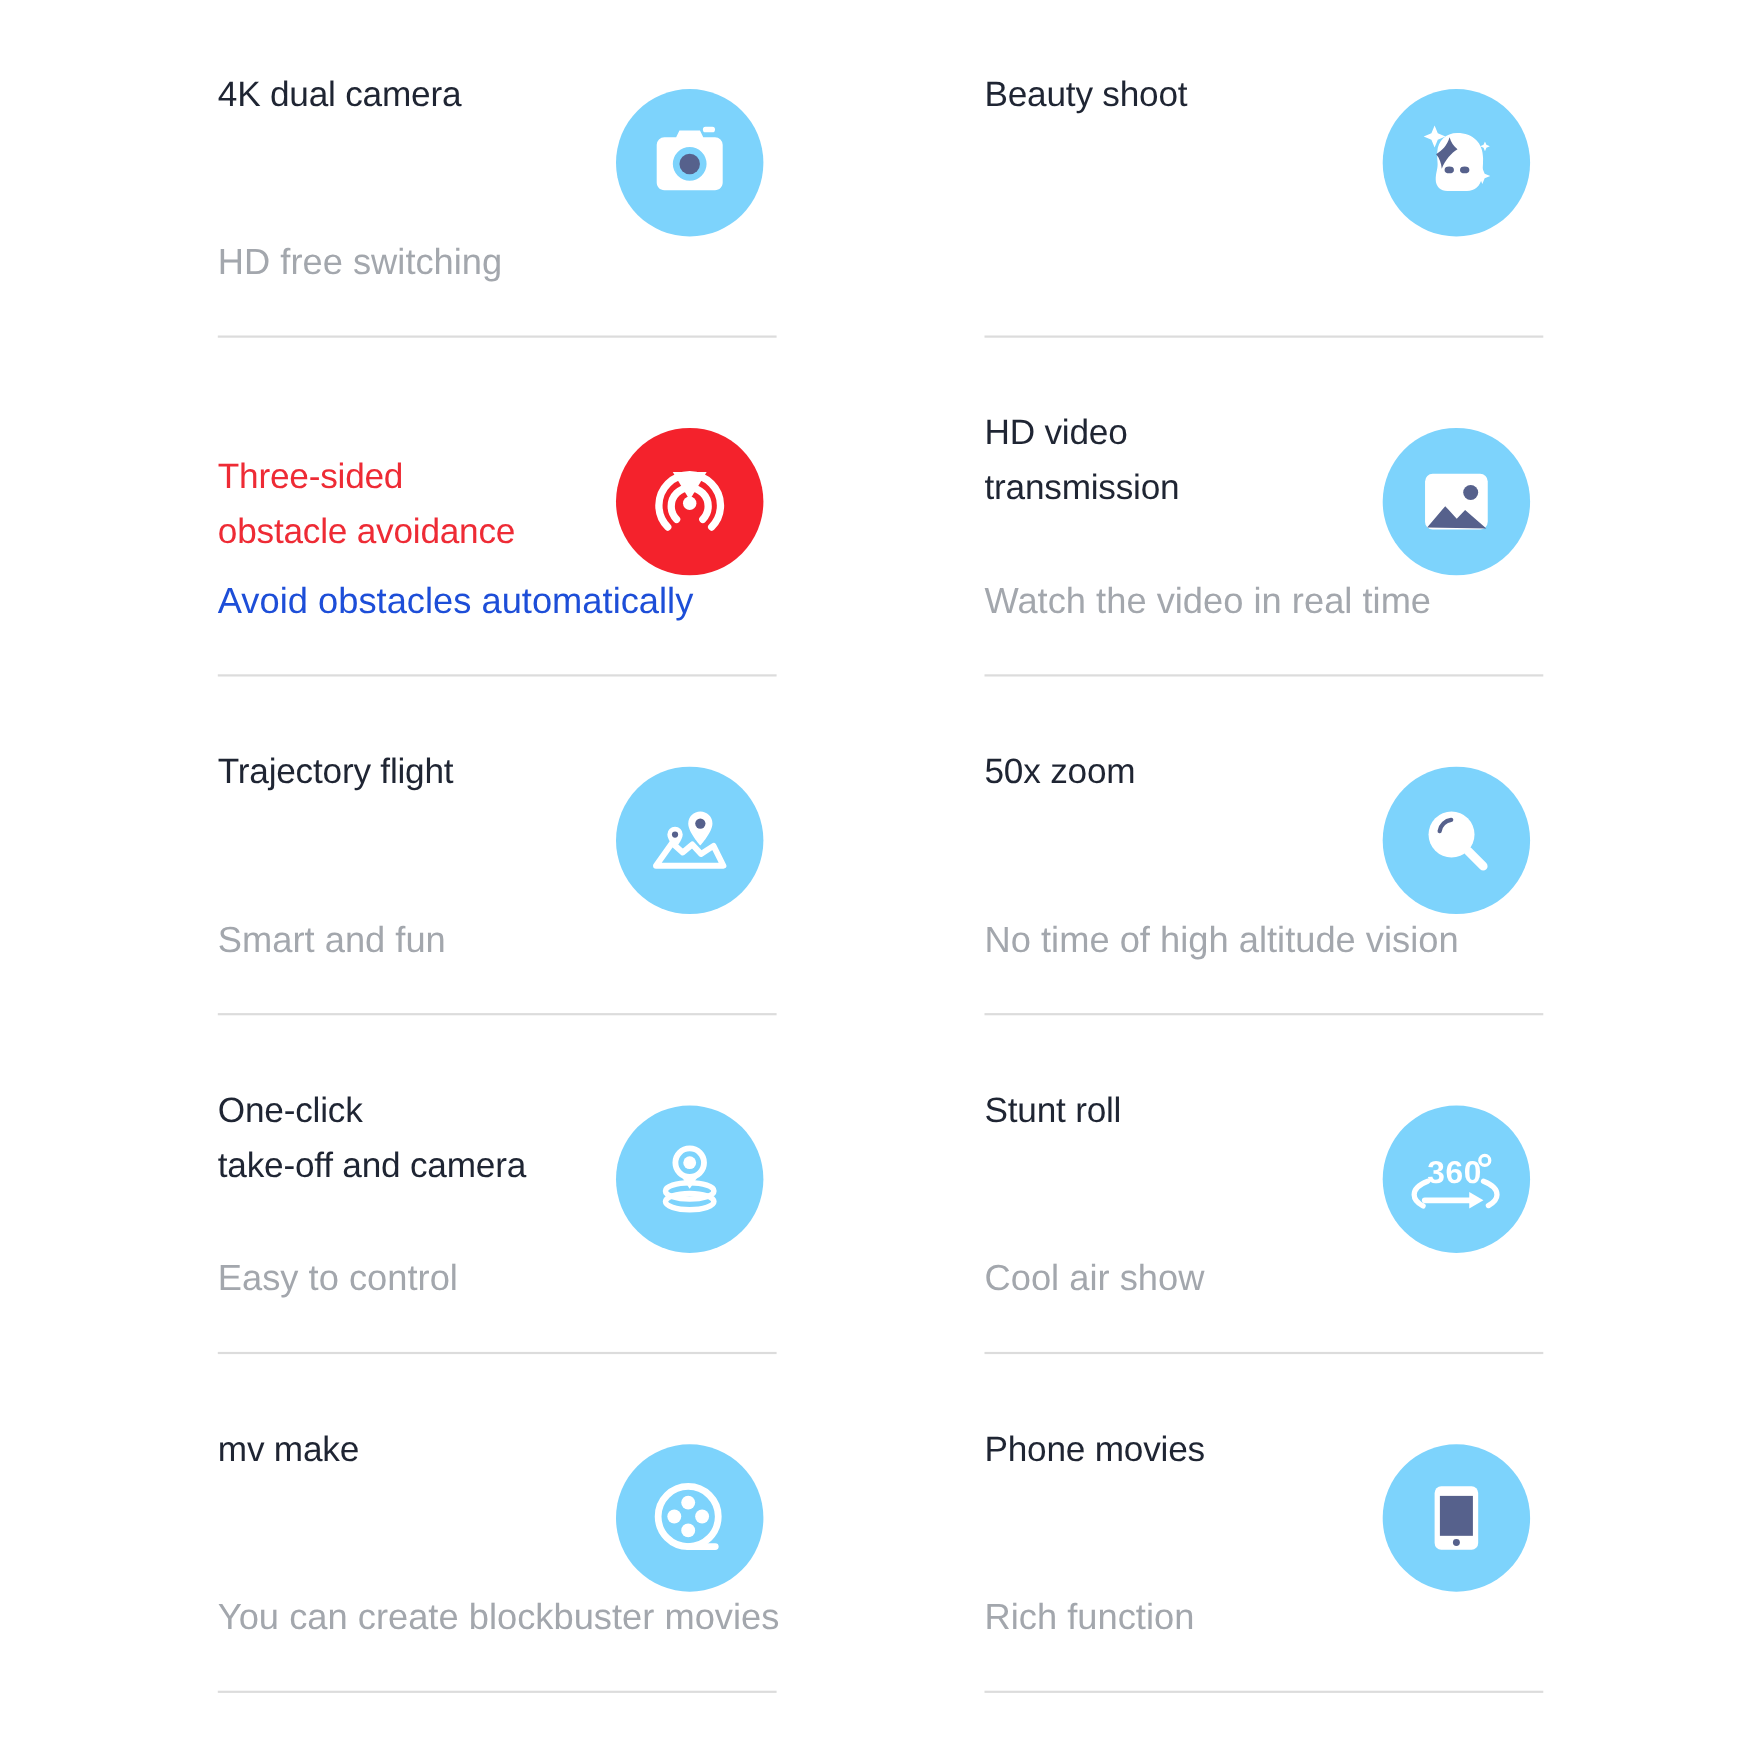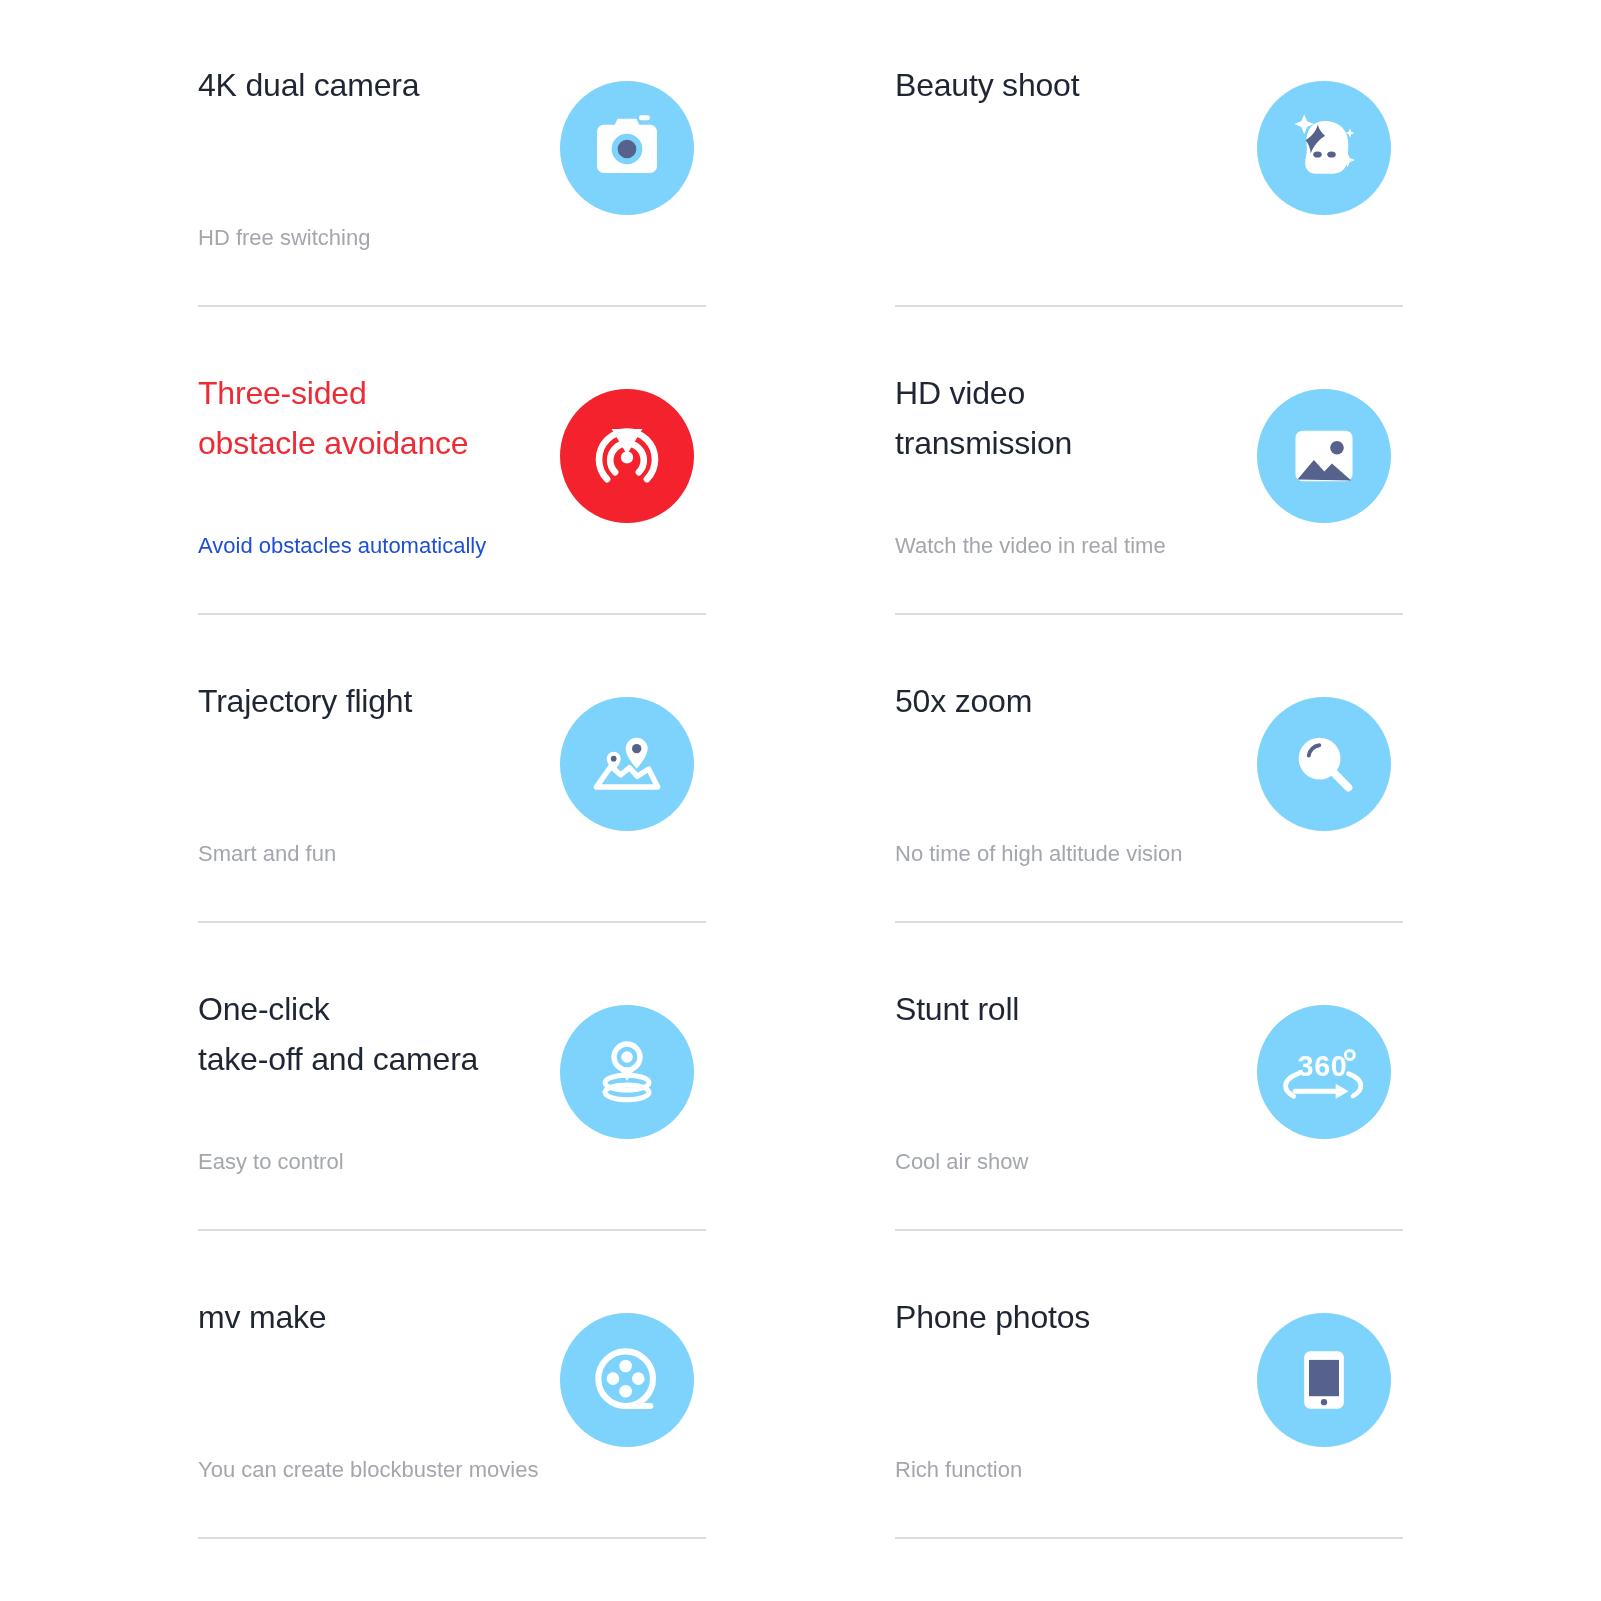--- a/index.html
+++ b/index.html
@@ -55,21 +55,21 @@
     white-space: pre-line;
   }
   .feature-title.two-line {
     
   }
 
   .feature-sub {
     position: absolute;
     left: 0;
     top: 158px;
-    font-size: 22px;
+    font-size: 33px;
     line-height: 40px;
     color: #a3a7ad;
     font-weight: 400;
     white-space: nowrap;
   }
 
   
   .title-pos-1 { top: 48px; }
   .title-pos-2 { top: 22px; }
 
@@ -86,21 +86,21 @@
     justify-content: center;
   }
   .icon-circle.accent {
     background: #f4222c;
   }
   .icon-circle svg {
     display: block;
   }
 
   
-  .feature-cell.highlight .feature-title { color: #ee2b35; }
+  .feature-cell.highlight .feature-title { color: #ee2b35; margin-top: 40px; }
   .feature-cell.highlight .feature-sub  { color: #1d4ed8; }
 </style>
 </head>
 <body>
 
 <div class="feature-grid">
 
   <div class="feature-cell">
     <div class="cell-inner">
       <div class="text-block">
@@ -268,21 +268,21 @@
         </svg>
       </div>
     </div>
   </div>
 
   <div class="feature-cell spacer"></div>
 
   <div class="feature-cell">
     <div class="cell-inner">
       <div class="text-block">
-        <div class="feature-title title-pos-1">Phone photos</div>
+        <div class="feature-title title-pos-1">Phone movies</div>
         <div class="feature-sub">Rich function</div>
       </div>
       <div class="icon-circle">
         <svg width="72" height="72" viewBox="0 0 24 24" aria-hidden="true">
           <rect x="5.4" y="2.4" width="13.2" height="19.2" rx="2" fill="#ffffff"></rect>
           <rect x="7" y="5.3" width="10" height="12.1" fill="#56618c"></rect>
           <circle cx="12" cy="19.4" r="1.05" fill="#56618c"></circle>
         </svg>
       </div>
     </div>

